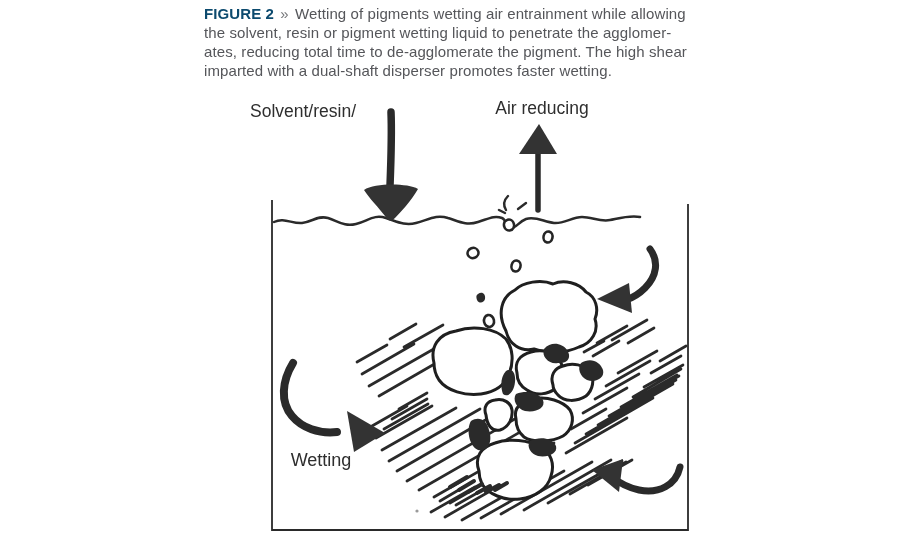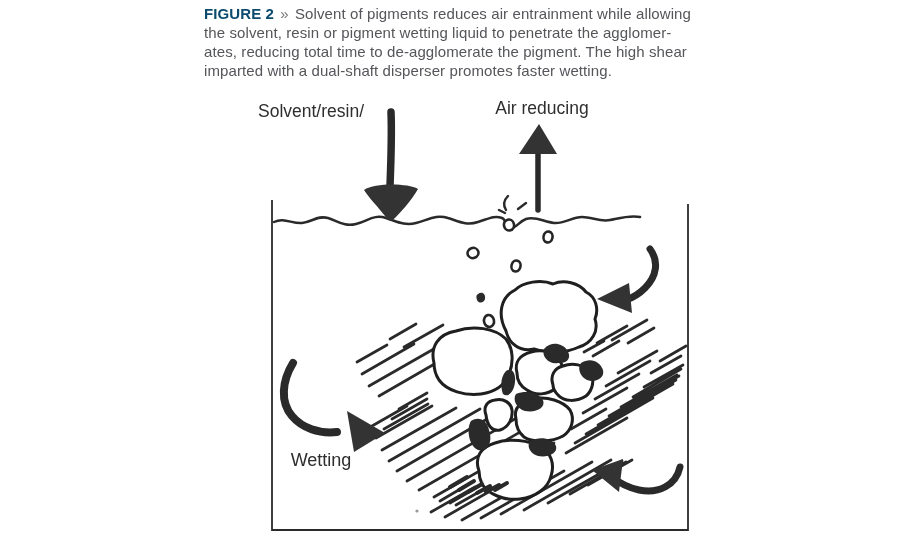--- a/index.html
+++ b/index.html
@@ -36,41 +36,41 @@
     padding: 0 2px;
   }
   
   .diag-label {
     position: absolute;
     color: #2e2e2e;
     font-size: 17.5px;
     line-height: 1.32;
     text-align: center;
   }
-  .lbl-solvent { left: 230px; top: 100px; width: 162px; }
+  .lbl-solvent { left: 222px; top: 100px; width: 162px; }
   .lbl-air     { left: 462px; top: 97px;  width: 160px; }
   .lbl-wetting { left: 276px; top: 449px; width: 90px; text-align: center; font-size: 18px; }
   
   svg.diagram {
     position: absolute;
     left: 0; top: 0;
   }
   .ink-stroke { stroke: #2a2a2a; fill: none; }
   .ink-fill   { fill: #333333; stroke: none; }
 </style>
 </head>
 <body>
 
 <div class="stage">
 
   <div class="caption">
     <div class="cap-line">
       <span class="cap-label">FIGURE 2</span>
       <span class="cap-sep">»</span>
-      <span>Solvent of pigments reduces air entrainment while allowing</span>
+      <span>Wetting of pigments wetting air entrainment while allowing</span>
     </div>
     <div class="cap-line">the solvent, resin or pigment wetting liquid to penetrate the agglomer-</div>
     <div class="cap-line">ates, reducing total time to de-agglomerate the pigment. The high shear</div>
     <div class="cap-line">imparted with a dual-shaft disperser promotes faster wetting.</div>
   </div>
 
   <svg class="diagram" width="900" height="550" viewBox="0 0 900 550">
 
     <path d="M272,200 L272,530 L688,530 L688,204" class="ink-stroke" stroke-width="1.8"></path>
 

